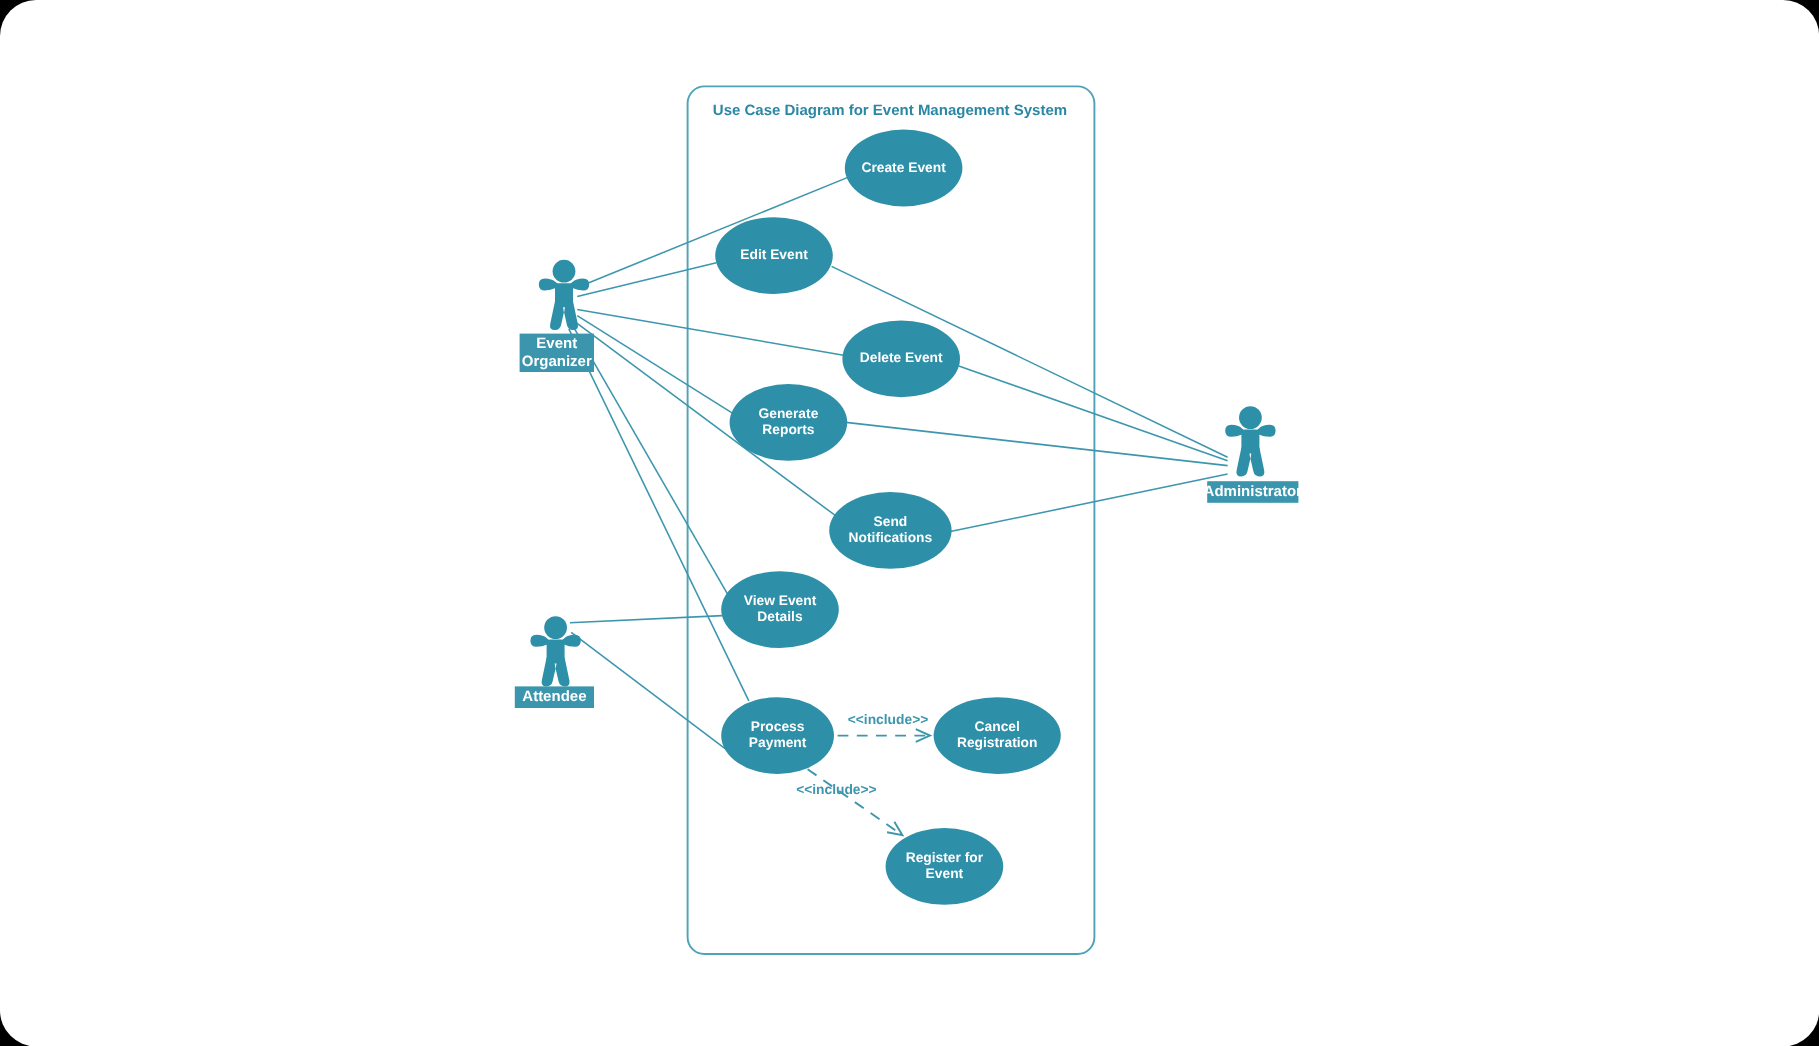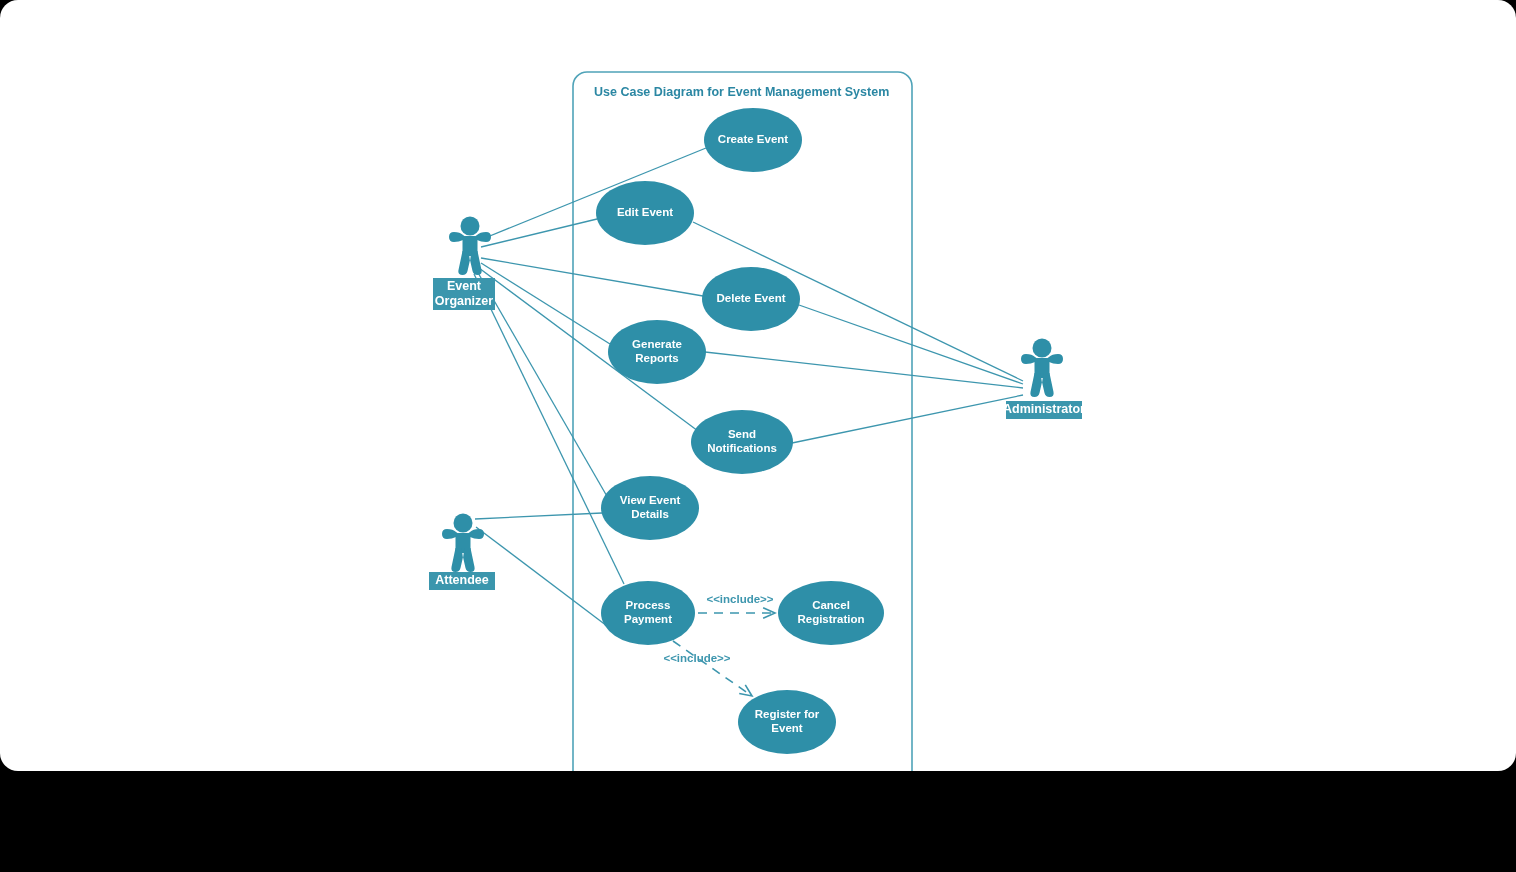--- a/index.html
+++ b/index.html
@@ -9,23 +9,23 @@
   }
   body {
     width: 1516px;
     height: 872px;
     overflow: hidden;
     font-family: "Liberation Sans", sans-serif;
   }
   #page {
     position: relative;
     width: 1516px;
-    height: 771px;
+    height: 872px;
     background: #ffffff;
-    border-radius: 18px;
+    border-radius: 30px;
     overflow: hidden;
   }
   #diagram-svg {
     position: absolute;
     left: 0;
     top: 0;
     width: 1516px;
     height: 872px;
     display: block;
   }

